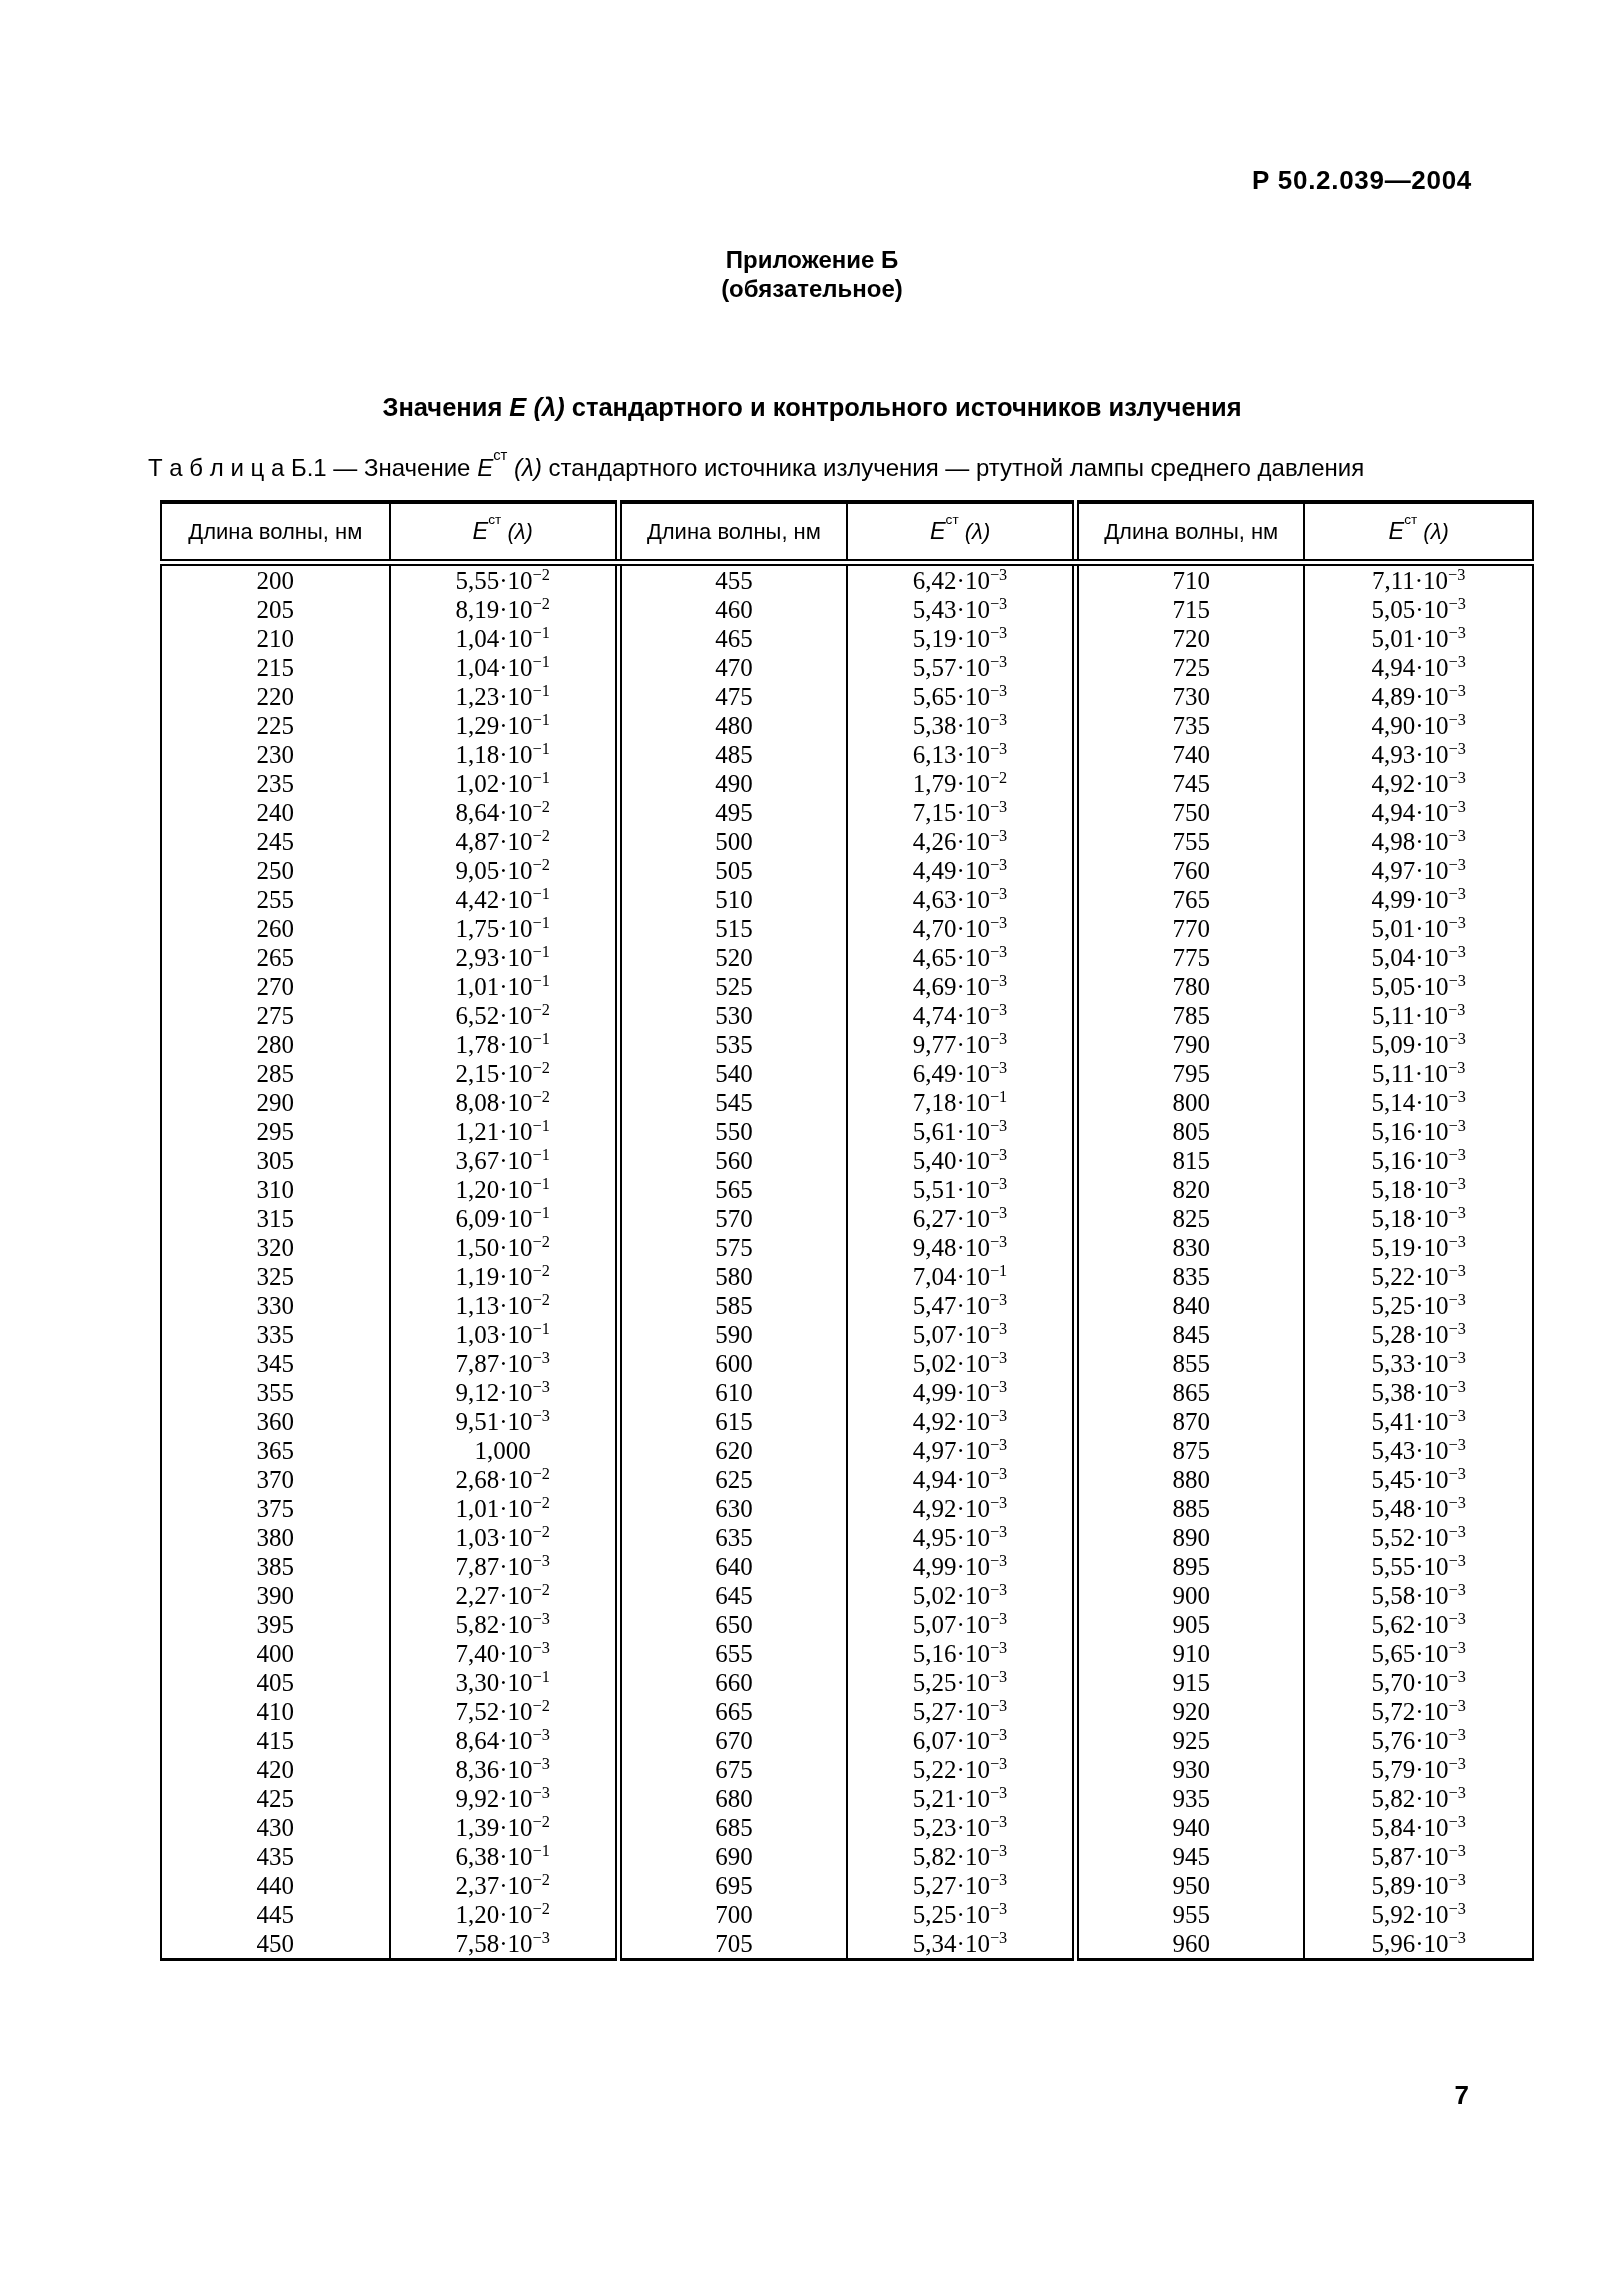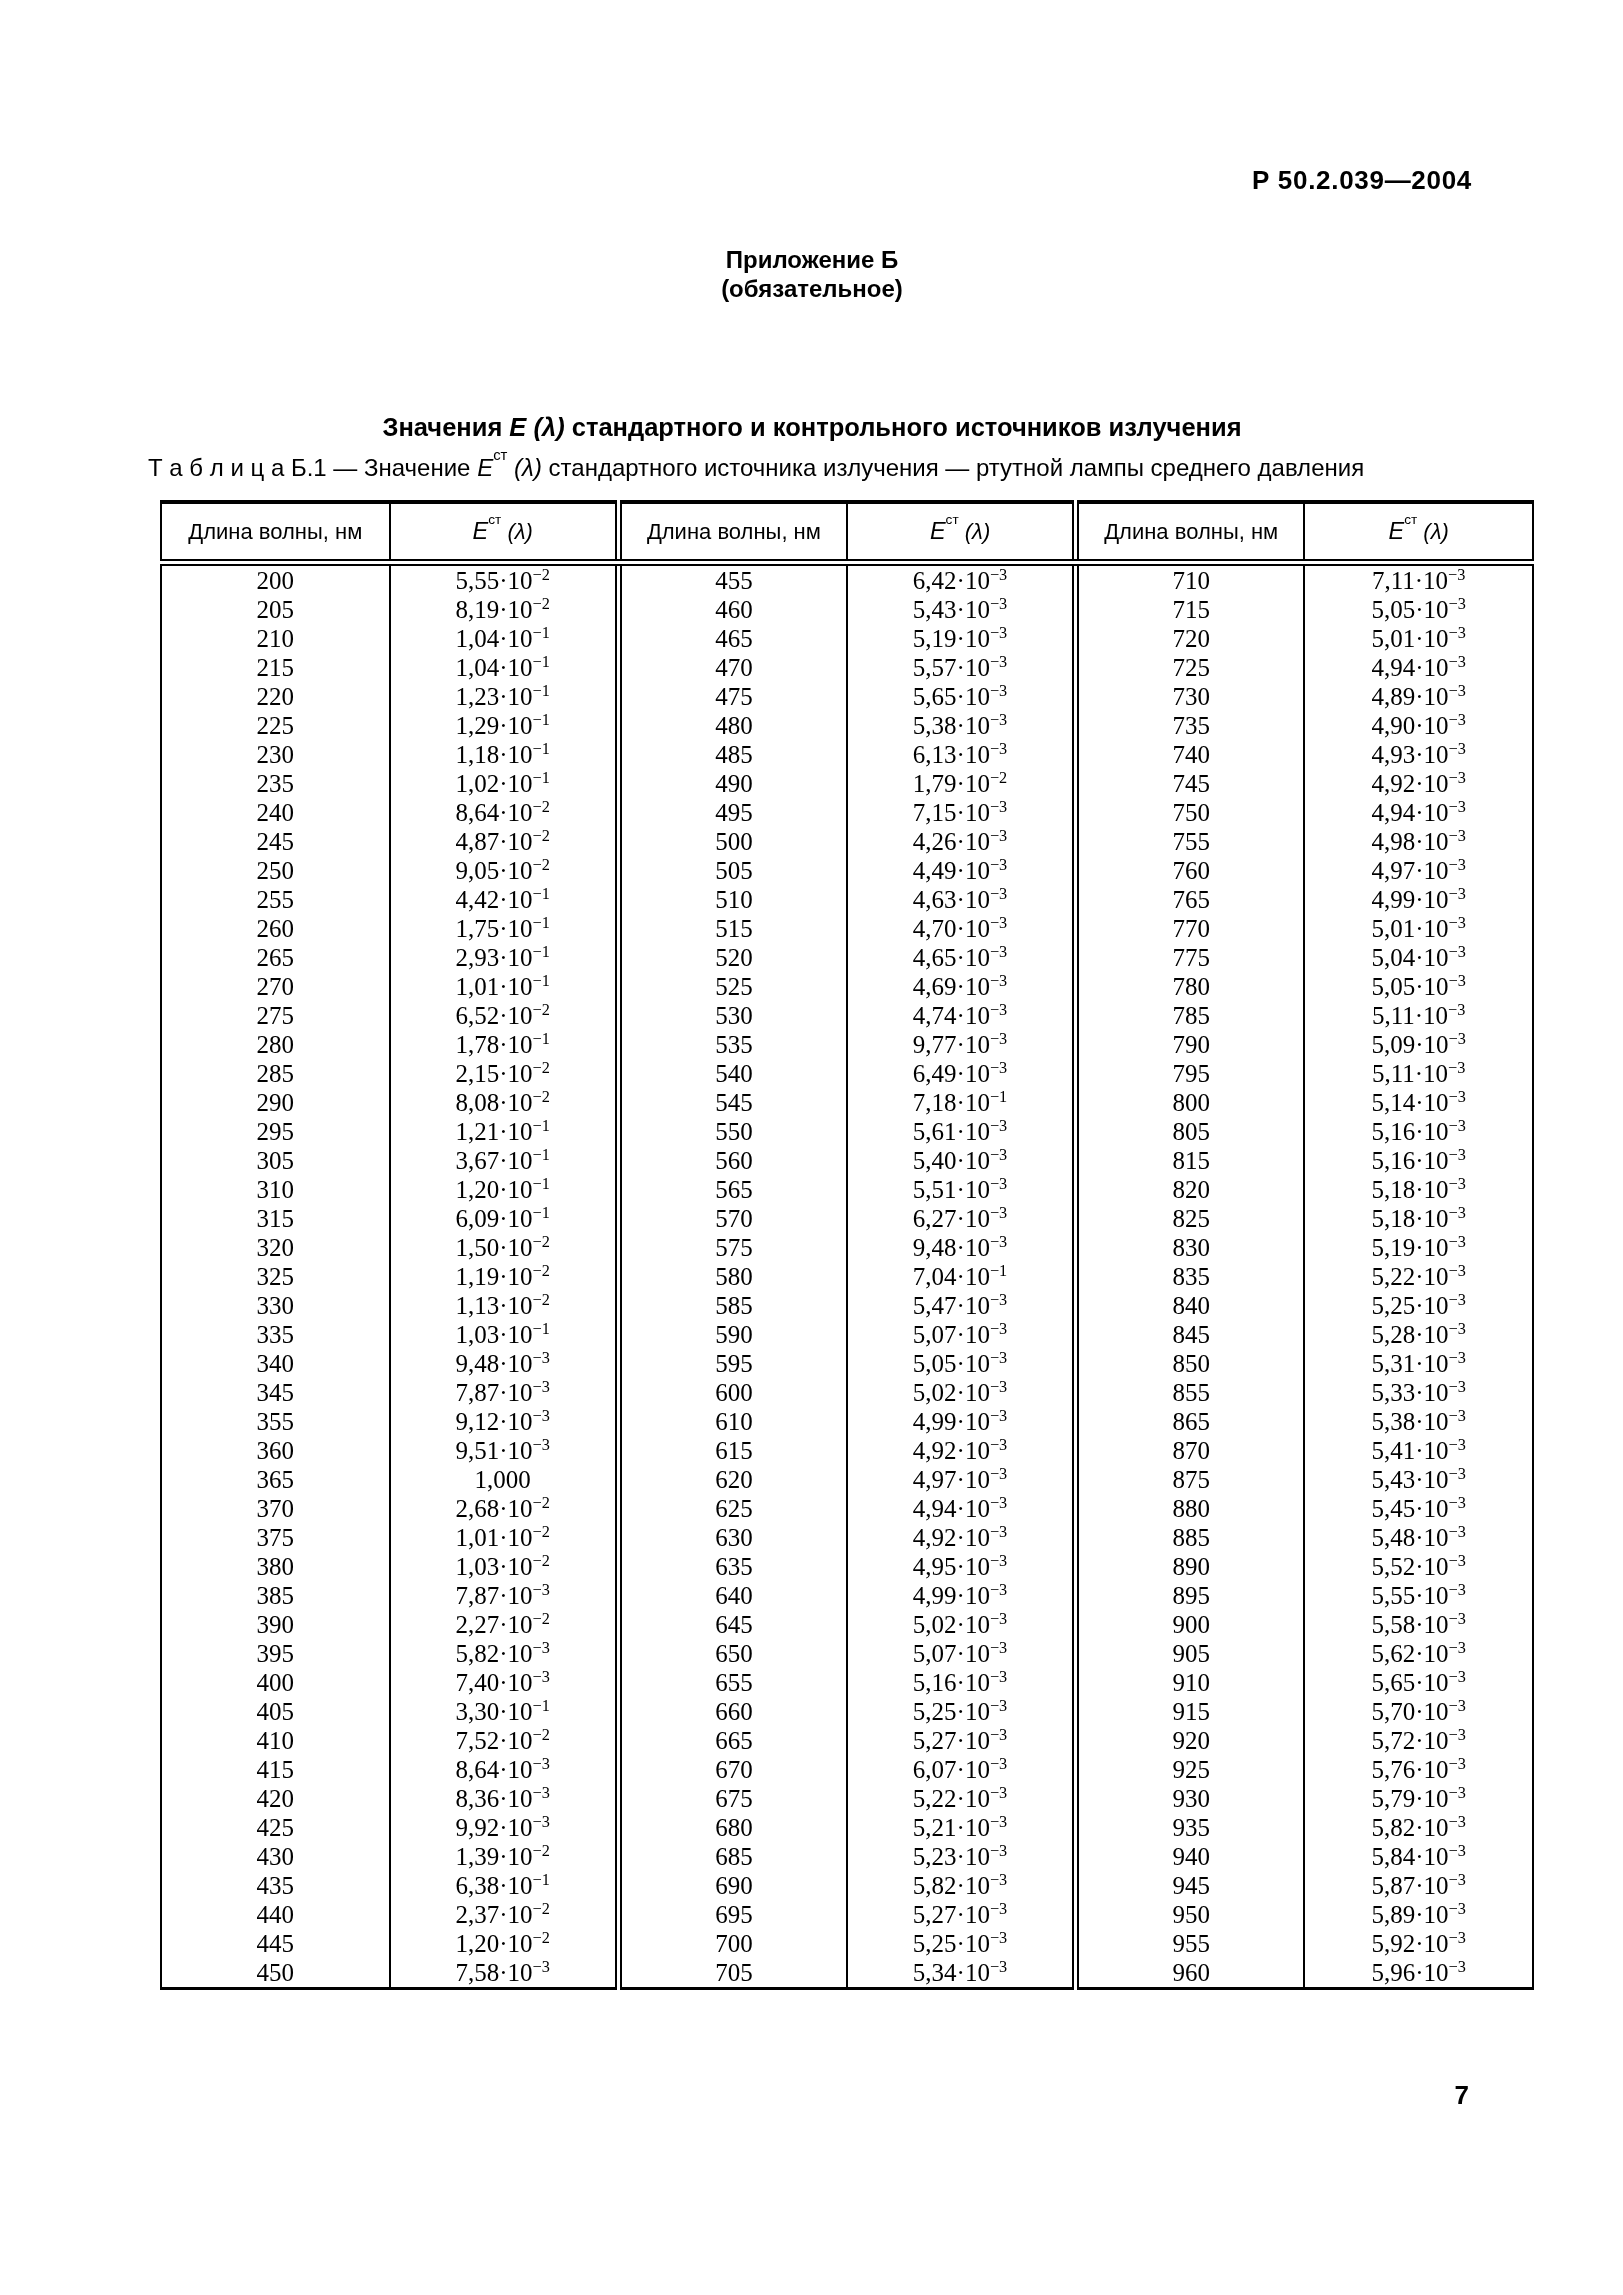--- a/index.html
+++ b/index.html
@@ -20,21 +20,21 @@
     letter-spacing: 0.7px;
   }
   .annex-title, .annex-subtitle {
     position: absolute; left: 0; right: 0;
     text-align: center;
     font-size: 24px; font-weight: bold;
   }
   .annex-title { top: 246px; }
   .annex-subtitle { top: 275px; }
   .main-title {
-    position: absolute; left: 0; right: 0; top: 413px;
+    position: absolute; left: 0; right: 0; top: 393px;
     margin: 0;
     text-align: center;
     font-size: 25.5px; font-weight: bold;
   }
   .caption {
     position: absolute; left: 148px; top: 454px;
     font-size: 24px; font-weight: normal;
     white-space: nowrap;
   }
   .sym { font-style: italic; }
@@ -331,28 +331,20 @@
         </tr>
         <tr>
           <td>335</td>
           <td>1,03·10<span class="sup">−1</span></td>
           <td class="dbl">590</td>
           <td>5,07·10<span class="sup">−3</span></td>
           <td class="dbl">845</td>
           <td>5,28·10<span class="sup">−3</span></td>
         </tr>
         <tr>
-          <td>340</td>
-          <td>9,48·10<span class="sup">−3</span></td>
-          <td class="dbl">595</td>
-          <td>5,05·10<span class="sup">−3</span></td>
-          <td class="dbl">850</td>
-          <td>5,31·10<span class="sup">−3</span></td>
-        </tr>
-        <tr>
           <td>345</td>
           <td>7,87·10<span class="sup">−3</span></td>
           <td class="dbl">600</td>
           <td>5,02·10<span class="sup">−3</span></td>
           <td class="dbl">855</td>
           <td>5,33·10<span class="sup">−3</span></td>
         </tr>
         <tr>
           <td>355</td>
           <td>9,12·10<span class="sup">−3</span></td>

